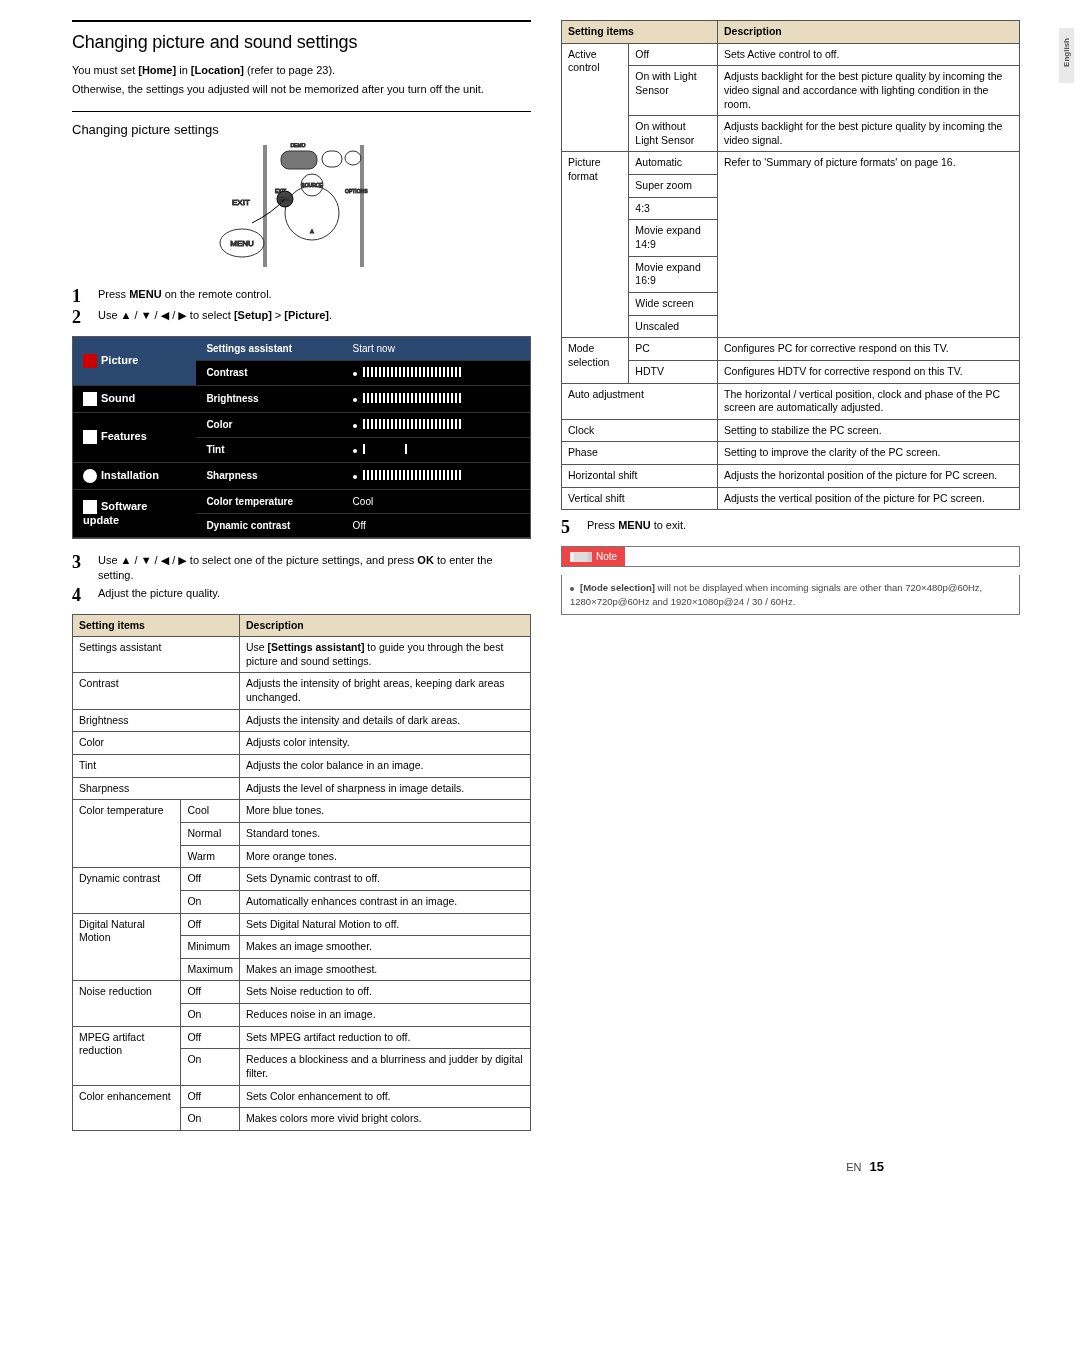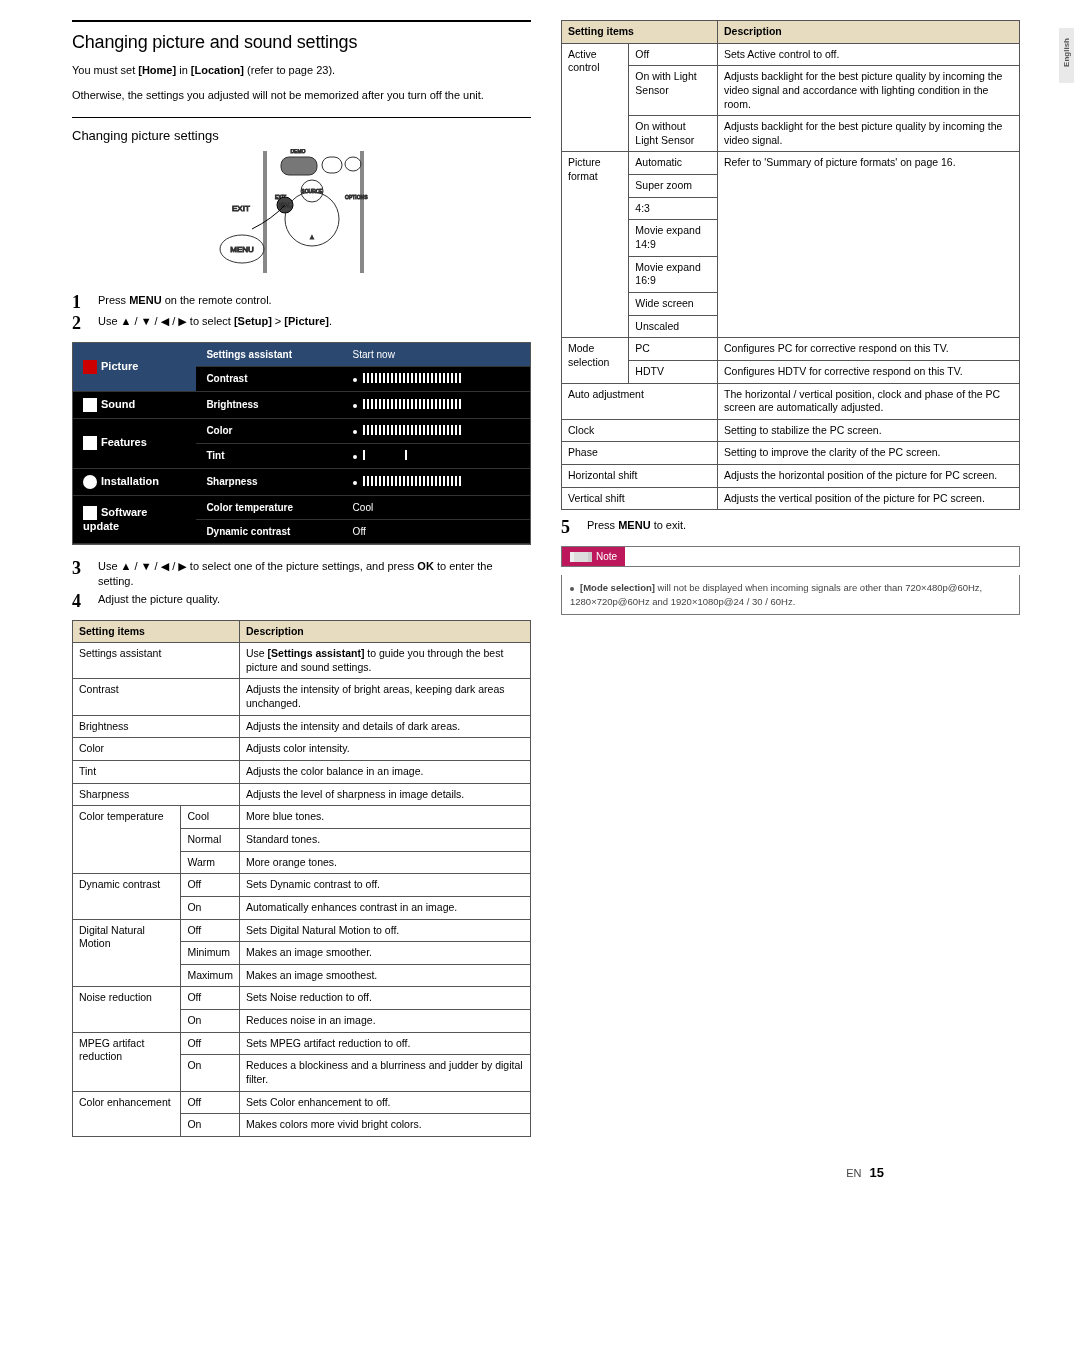--- a/index.html
+++ b/index.html
@@ -15,21 +15,21 @@
     padding: 20px 60px 28px 72px;
     gap: 30px;
   }
   .left, .right {
     flex: 1;
   }
   .right { position: relative; }
   .topline { border-top: 2px solid #000; margin-bottom: 10px; }
   h1 { font-size: 18px; font-weight: 500; margin: 6px 0 10px 0; letter-spacing: -0.2px;}
   h2 { font-size: 13px; font-weight: 500; margin: 0 0 6px 0; }
-  p { margin: 10px 0; line-height: 1.35; }
+  p { margin: 4px 0; line-height: 1.35; }
   b { font-weight: 600; }
   .thin-rule { border-top: 1px solid #000; margin: 14px 0 10px 0; }
   .remote-fig { text-align: center; margin: 6px 0 12px 0; }
   .remote-fig svg { display: inline-block; }
   .steps { list-style: none; padding: 0; margin: 0 0 10px 0; }
   .steps li { display: flex; align-items: flex-start; margin: 3px 0; }
   .steps .num { width: 22px; font-size: 18px; font-family: Georgia, serif; font-weight: 700; line-height: 1; }
   .steps .txt { flex: 1; line-height: 1.35; padding-left: 4px; }
   .blackbox {
     background: #000; color: #fff;
@@ -66,21 +66,21 @@
   }
   table.info th.hdr { background: #e7dcc0; font-weight: 700; }
   .note {
     border: 1px solid #777;
     display: flex;
     font-size: 9.5px;
     margin-top: 8px;
     color: #444;
   }
   .note .nlab {
-    background: #be185d; color: #fff;
+    background: #ef4444; color: #fff;
     padding: 4px 8px;
     display: flex; align-items: center;
     font-size: 10px;
     gap: 4px;
   }
   .note .nlab .ni { width: 14px; height: 10px; background: #ddd; border-left: 4px solid #eee; border-right: 4px solid #ccc;}
   .note .nbody { padding: 6px 8px; flex: 1; line-height: 1.4; }
   .note .nbody .b { display: inline-block; width: 4px; height: 4px; border-radius: 50%; background: #555; margin-right: 6px; vertical-align: middle; }
   .footer { width: 944px; text-align: right; padding: 0 60px 16px 0; font-size: 11px; color: #444; box-sizing: border-box;}
   .footer b { color: #000; font-size: 13px; margin-left: 8px;}

